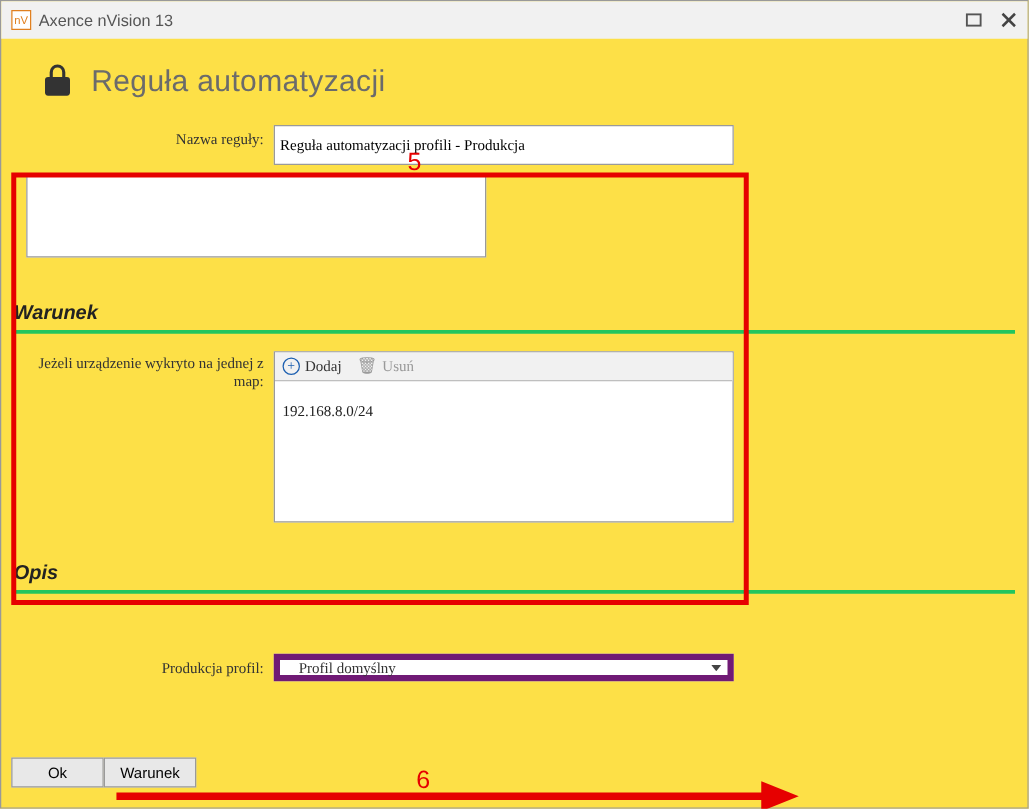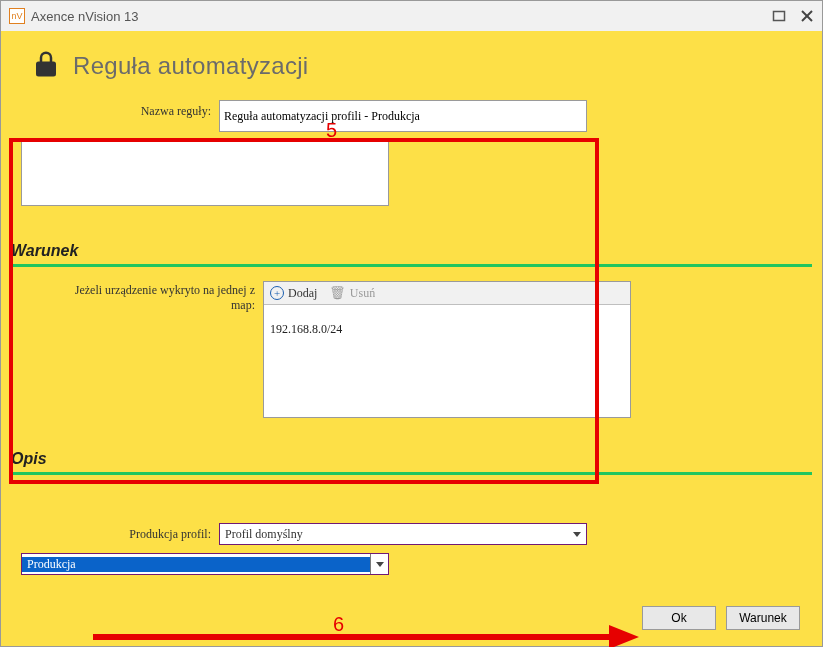--- a/index.html
+++ b/index.html
@@ -171,46 +171,45 @@
       height: 112px;
       padding: 17px 6px;
       font-size: 12px;
       color: #222;
     }
     .spacer { flex:1; }
 
     .select {
       width: 100%;
       height: 22px;
-      border: 1px solid #701a75;
+      border: 5px solid #701a75;
       background: #fff;
       display: flex;
       align-items: center;
       position: relative;
       font-size: 12px;
       cursor: pointer;
+      padding-left: 10px;
     }
     .select .val { flex:1; padding: 0 5px; }
     .select .arrow {
       width: 18px; height: 100%;
       display:flex; align-items:center; justify-content:center;
       color:#444;
     }
     .select.highlighted .val {
       background: #0a63c9;
       color: #fff;
     }
     .select.highlighted .arrow {
       border-left: 1px solid #7a7a7a;
     }
 
     .button-bar {
       display: flex;
-      justify-content: flex-end;
-      gap: 10px;
       padding: 10px 14px 10px 0;
     }
     .btn {
       width: 74px;
       height: 24px;
       border: 1px solid #9a9a9a;
       background: #e8e8e8;
       font-family: inherit;
       font-size: 12px;
       cursor: pointer;
@@ -263,21 +262,21 @@
       <div class="row">
         <div class="field-col">
           <textarea class="text" style=""></textarea>
         </div>
       </div>
     </div>
 
     <div class="section-hdr">Warunek</div>
     <div class="form-area">
       <div class="row">
-        <div class="label-col" style="padding-top:2px;margin-left:44px;">Jeżeli urządzenie wykryto na jednej z map:</div>
+        <div class="label-col" style="padding-top:2px;">Jeżeli urządzenie wykryto na jednej z map:</div>
         <div class="field-col">
           <div class="cond-panel">
             <div class="cond-toolbar">
               <span class="tb-btn">
                 <span class="plus-icon">+</span>
                 <span>Dodaj</span>
               </span>
               <span class="tb-btn disabled">
                 <span class="trash-icon">🗑</span>
                 <span>Usuń</span>
@@ -301,30 +300,20 @@
             <span class="val">Profil domyślny</span>
             <span class="arrow">
               <svg width="8" height="5" viewBox="0 0 8 5">
                   <path d="M0 0 L4 5 L8 0 Z" fill="#444"></path>
                 </svg>
             </span>
           </div>
         </div>
       </div>
       <div class="row">
-        <div class="field-col">
-          <div class="select highlighted">
-            <span class="val">Produkcja</span>
-            <span class="arrow">
-              <svg width="8" height="5" viewBox="0 0 8 5">
-                  <path d="M0 0 L4 5 L8 0 Z" fill="#444"></path>
-                </svg>
-            </span>
-          </div>
-        </div>
       </div>
     </div>
 
     <div class="callout callout6">6</div>
     <svg class="arrow-svg" width="548" height="28">
       <line x1="0" y1="14" x2="520" y2="14" stroke="#e60000" stroke-width="6"></line>
       <polygon points="516,2 546,14 516,26" fill="#e60000"></polygon>
     </svg>
 
     <div class="spacer"></div>

